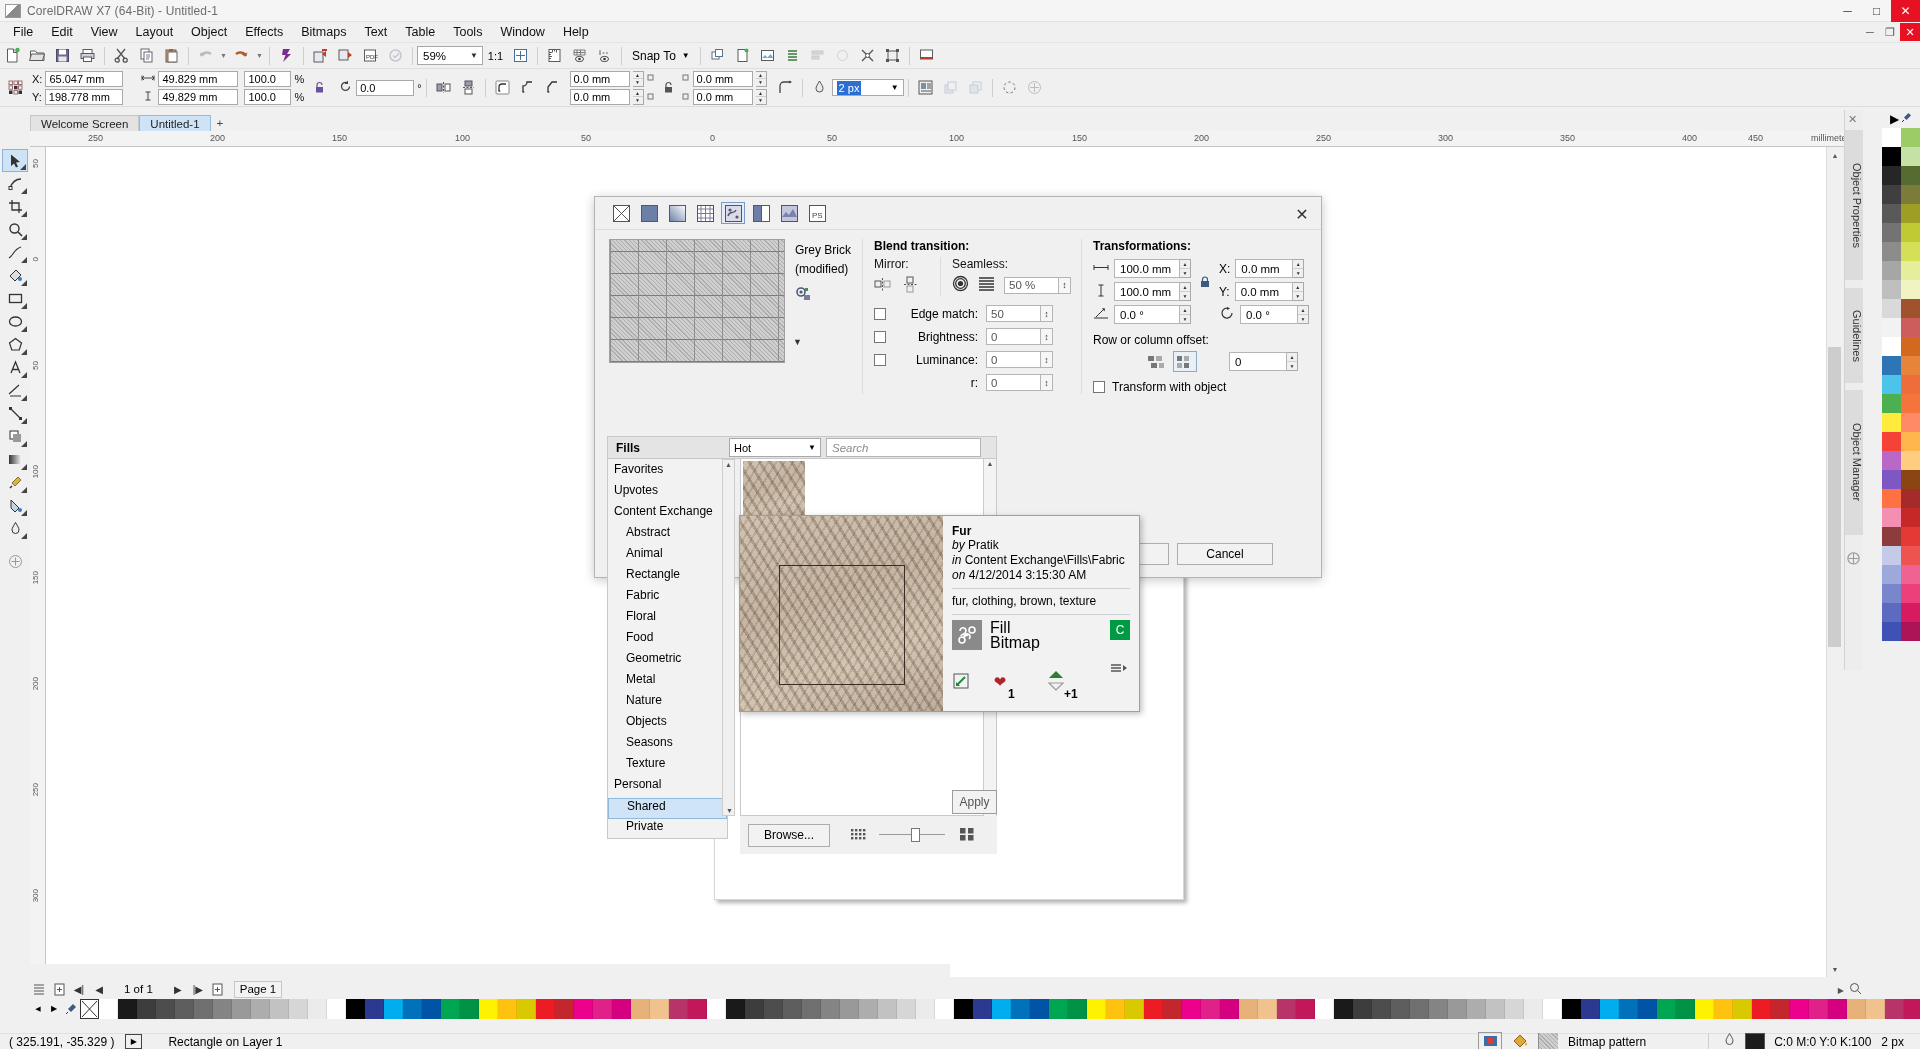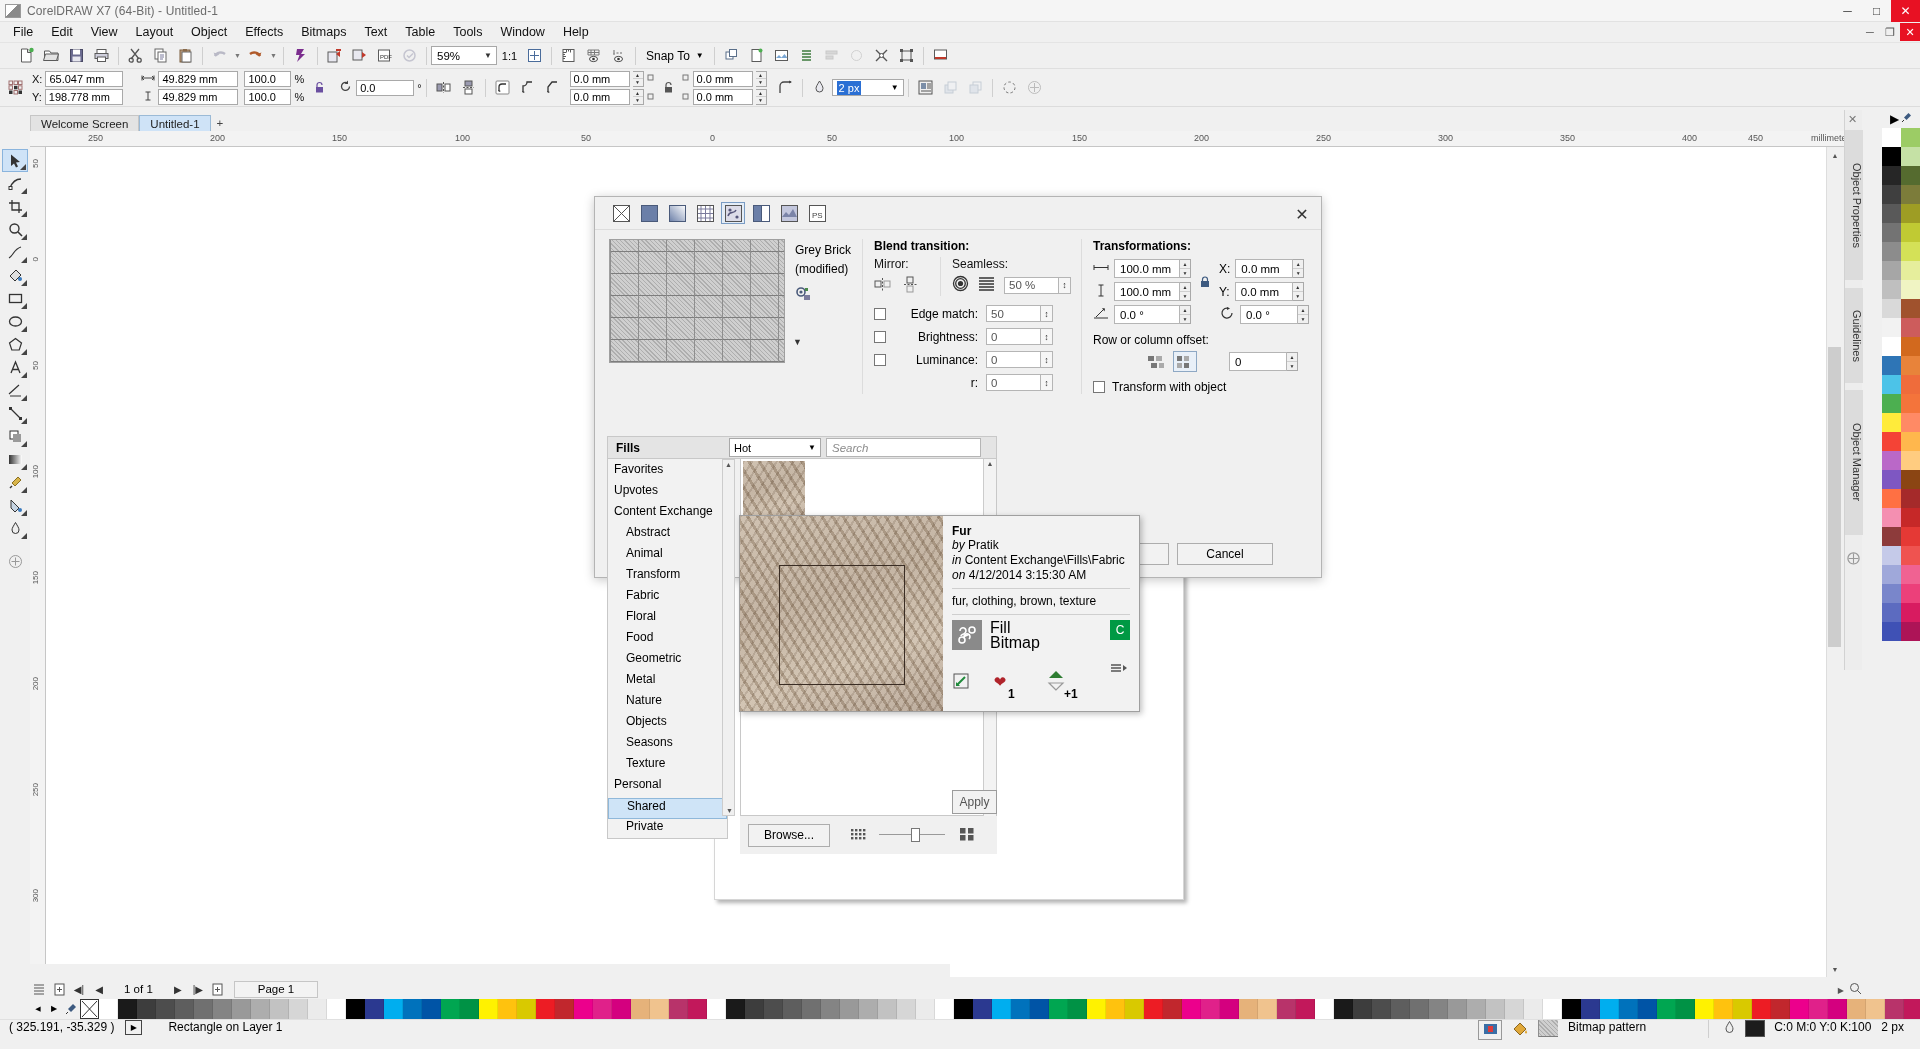--- a/index.html
+++ b/index.html
@@ -28,21 +28,21 @@
   
   .menubar{ height:21px; display:flex; align-items:center; background:#f0f0f0;
     padding-left:4px; border-bottom:1px solid #e4e4e4;}
   .menu-item{ padding:3px 9px; font-size:12.5px; color:#111; }
   .menubar-right{ margin-left:auto; display:flex; }
   .mini-btn{ width:20px;height:18px; display:flex;align-items:center;justify-content:center;
     color:#555;font-size:11px;}
 
   
   .toolbar{ height:26px; background:#f0f0f0; display:flex; align-items:center;
-    padding-left:14px; border-bottom:1px solid #dfdfdf; gap:0px;}
+    padding-left:0; border-bottom:1px solid #dfdfdf; gap:0px;}
   .tb{ width:25px;height:24px; display:flex;align-items:center;justify-content:center;}
   .tb svg{display:block;}
   .sep{ width:1px;height:18px;background:#cfcfcf; margin:0 4px;}
   .zoomcombo{ width:66px;height:19px;border:1px solid #a8a8a8;background:#fff;
     display:flex;align-items:center;padding-left:5px;font-size:11.5px;position:relative;}
   .zoomcombo .cv{position:absolute;right:4px;font-size:8px;color:#333;}
   .snapto{ display:flex;align-items:center;height:20px;padding:0 6px;font-size:12px;}
   .snapto .car{font-size:8px;margin-left:6px;}
 
   
@@ -116,26 +116,26 @@
   .palcol{position:absolute;top:128px;width:19px;}
   .swatch{width:19px;height:19px;}
   .palhead{position:absolute;top:110px;width:38px;height:18px;display:flex;
     align-items:center;justify-content:center;gap:2px;}
 
   
   .pagebar{position:absolute;left:30px;bottom:51px;height:18px;display:flex;align-items:center;
     gap:2px;font-size:11.5px;}
   .pb-ic{width:18px;height:16px;display:flex;align-items:center;justify-content:center;
     font-size:10px;color:#333;}
-  .pagetab{height:17px;padding:0 23px;background:#f3f3f3;border:1px solid #c6c6c6;
+  .pagetab{height:17px;padding:0 5px;background:#f3f3f3;border:1px solid #c6c6c6;
     display:flex;align-items:center;font-size:11.5px;margin-left:5px;}
   .colorbar{position:absolute;left:30px;bottom:30px;height:21px;display:flex;align-items:center;}
   .cb-sw{width:19px;height:20px;border-right:1px solid rgba(0,0,0,.08);}
-  .statusbar{position:absolute;left:0;bottom:0;width:1920px;height:30px;background:#f0f0f0;
-    display:flex;border-top:1px solid #e0e0e0;font-size:12px;}
+  .statusbar{position:absolute;left:0;bottom:0;width:1920px;height:16px;background:#f0f0f0;
+    display:flex;align-items:center;border-top:1px solid #e0e0e0;font-size:12px;}
 
   
   .dlg{position:absolute;left:594px;top:196px;width:728px;height:382px;background:#f0f0f0;
     border:1px solid #b4b4b4;box-shadow:0 2px 10px rgba(0,0,0,.22);}
   .dlg-title{height:32px;display:flex;align-items:center;padding-left:15px;font-size:13px;
     background:#f0f0f0;}
   .dlg-close{position:absolute;right:6px;top:5px;width:26px;height:24px;display:flex;
     align-items:center;justify-content:center;font-size:16px;color:#333;}
   .dlg-tabs{height:33px;display:flex;align-items:center;padding-left:14px;gap:4px;
     border-bottom:1px solid #dcdcdc;}
@@ -1374,21 +1374,21 @@
       <div class="cat">
         <span>Content Exchange</span>
       </div>
       <div class="cat ind">
         <span>Abstract</span>
       </div>
       <div class="cat ind">
         <span>Animal</span>
       </div>
       <div class="cat ind">
-        <span>Transform</span>
+        <span>Rectangle</span>
       </div>
       <div class="cat ind">
         <span>Fabric</span>
       </div>
       <div class="cat ind">
         <span>Floral</span>
       </div>
       <div class="cat ind">
         <span>Food</span>
       </div>

